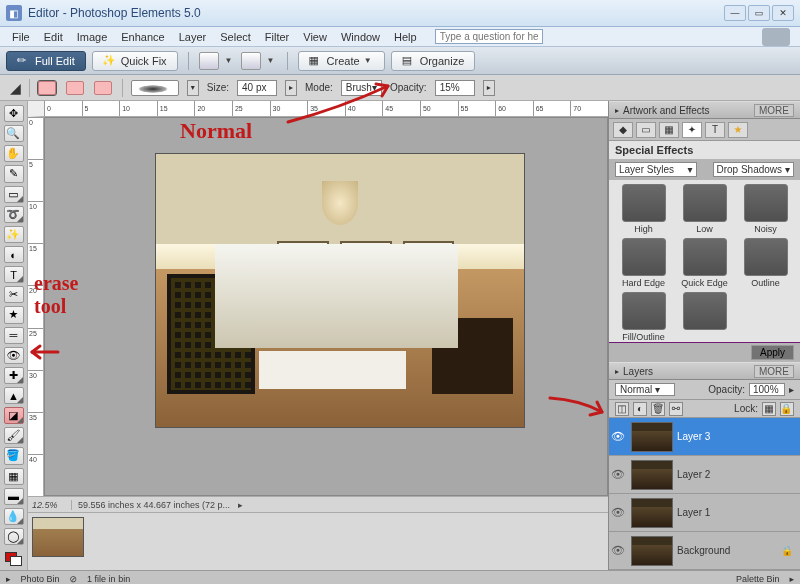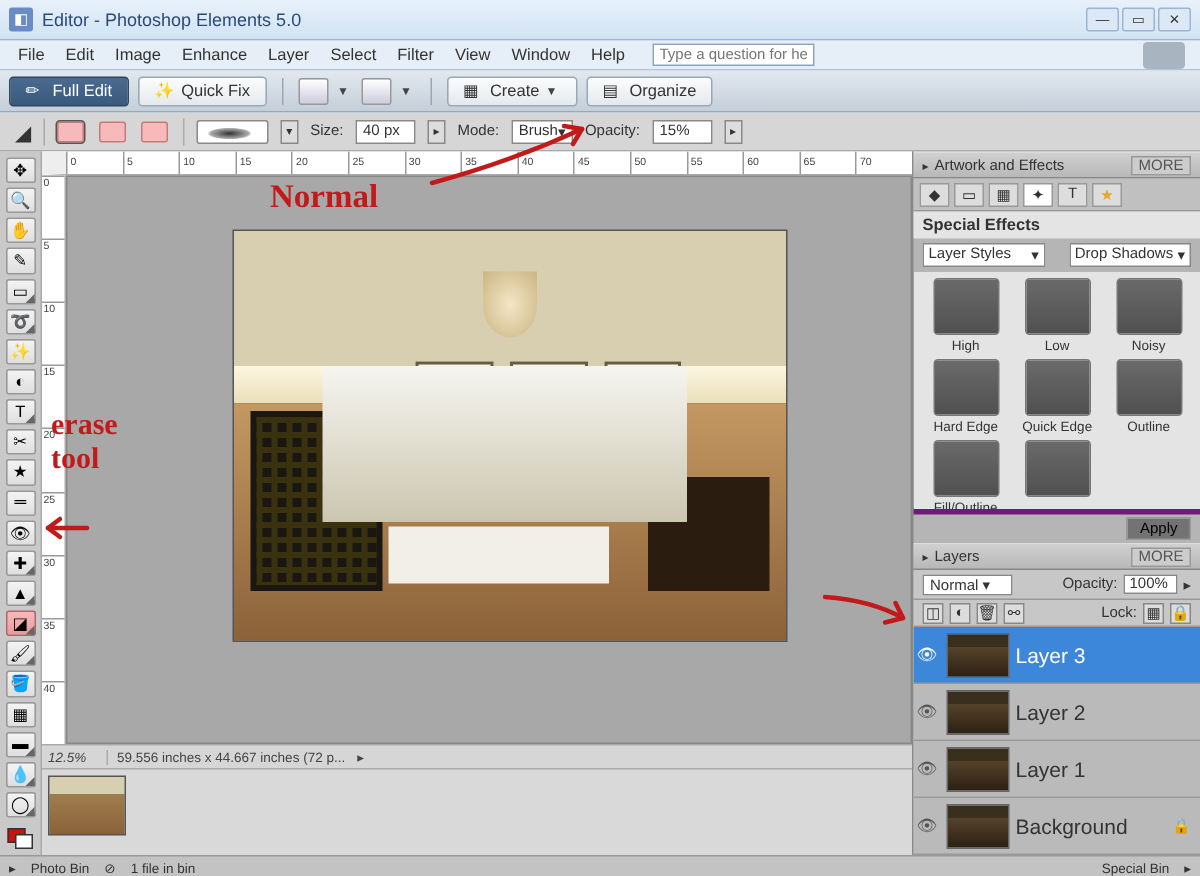--- a/index.html
+++ b/index.html
@@ -76,40 +76,40 @@
 .rightpanels { width:192px; background:#b5b5b5; border-left:1px solid #888; display:flex; flex-direction:column; font-size:10px; color:#333; }
 .panel-head { height:18px; background:linear-gradient(#d0d0d0,#b8b8b8); border-top:1px solid #ddd; border-bottom:1px solid #888; display:flex; align-items:center; padding:0 6px; font-size:10px; }
 .panel-head .chev { margin-right:4px; font-size:8px; }
 .panel-head .more { margin-left:auto; font-size:10px; color:#555; border:1px solid #999; padding:0 4px; background:#ccc; }
 .ae-tabs { height:22px; background:#c0c0c0; display:flex; align-items:center; gap:3px; padding:0 4px; border-bottom:1px solid #999; }
 .ae-tab { width:20px; height:16px; background:#ddd; border:1px solid #999; display:flex; align-items:center; justify-content:center; font-size:10px; }
 .ae-tab.star { color:#e5a72b; }
 .se-head { padding:3px 6px; font-weight:bold; font-size:11px; background:#e4e4e4; }
 .se-row { display:flex; gap:16px; padding:3px 6px; }
 .se-sel { flex:1; background:#fff; border:1px solid #888; padding:1px 3px; font-size:10px; display:flex; }
-.egrid { flex:1; overflow:auto; padding:4px 6px; display:grid; grid-template-columns:1fr 1fr 1fr; gap:4px 4px; background:#e4e4e4; border-bottom:4px solid #701a75;}
+.egrid { flex:1; overflow:auto; padding:4px 6px; display:grid; grid-template-columns:1fr 1fr 1fr; gap:4px 4px; background:#e4e4e4; border-bottom:1px solid #701a75;}
 .egrid .ecell { text-align:center; }
 .egrid .esq { width:44px; height:38px; background:linear-gradient(#6a6a6a,#505050); border:1px solid #777; margin:0 auto 2px; border-radius:3px; }
 .egrid .elab { font-size:9px; color:#333; }
 .applyb { text-align:right; padding:2px 6px; }
 .applyb button { font-size:10px; padding:1px 8px; background:#737373; border:1px solid #999; }
 
 .layerspnl { display:flex; flex-direction:column; flex:1; }
 .lyr-opts { height:20px; display:flex; align-items:center; gap:4px; padding:0 6px; background:#c7c7c7; border-bottom:1px solid #999; }
 .lyr-opts .sel { background:#fff; border:1px solid #888; padding:0 4px; font-size:10px; width:60px; }
 .lyr-opts .opin { background:#fff; border:1px solid #888; padding:0 3px; font-size:10px; width:36px; }
 .lyr-btns { height:18px; display:flex; align-items:center; gap:4px; padding:0 6px; background:#c7c7c7; border-bottom:1px solid #999; font-size:10px; }
 .lyr-btns .b { width:14px; height:14px; border:1px solid #888; background:#ddd; display:flex; align-items:center; justify-content:center; }
 .lyrs { flex:1; background:#bababa; overflow:auto; }
 .lyr { height:38px; display:flex; align-items:center; border-bottom:1px solid #999; }
 .lyr.sel { background:#3d87db; color:#fff; }
 .lyr .eye { width:18px; text-align:center; font-size:11px; color:#555; }
 .lyr.sel .eye { color:#fff; }
 .lyr .lt { width:42px; height:30px; background:linear-gradient(#3a2f1c 30%,#55432a 30%,#2d2013); border:1px solid #666; margin:0 4px; }
-.lyr .ln { font-size:14px; }
+.lyr .ln { font-size:10px; }
 
 
 .annot { position:absolute; pointer-events:none; font-family: 'Comic Sans MS', cursive; font-weight:bold; color:#c21a1a; }
 svg.arrows { position:absolute; top:0; left:0; pointer-events:none; }
 </style>
 </head>
 <body>
 
 <div class="titlebar">
   <div class="tb-icon">◧</div>
@@ -379,21 +379,21 @@
         </div>
     </div>
   </div>
 </div>
 
 <div class="bottombar">
   <span>▸</span>
     <span>Photo Bin</span>
   <span>⊘</span>
     <span>1 file in bin</span>
-  <span style="margin-left:auto">Special Bin</span>
+  <span style="margin-left:auto">Palette Bin</span>
     <span>▸</span>
 </div>
 
 <div class="annot" style="left:180px; top:118px; font-size:22px;">Normal</div>
 <div class="annot" style="left:34px; top:272px; font-size:20px; white-space:pre;">erase
 tool</div>
 <svg class="arrows" width="800" height="584">
   <g stroke="#c21a1a" stroke-width="3" fill="none" stroke-linecap="round">
     <path d="M288 122 Q340 108 388 86"></path>
     <path d="M388 86 l-12 -2 M388 86 l-6 10"></path>

